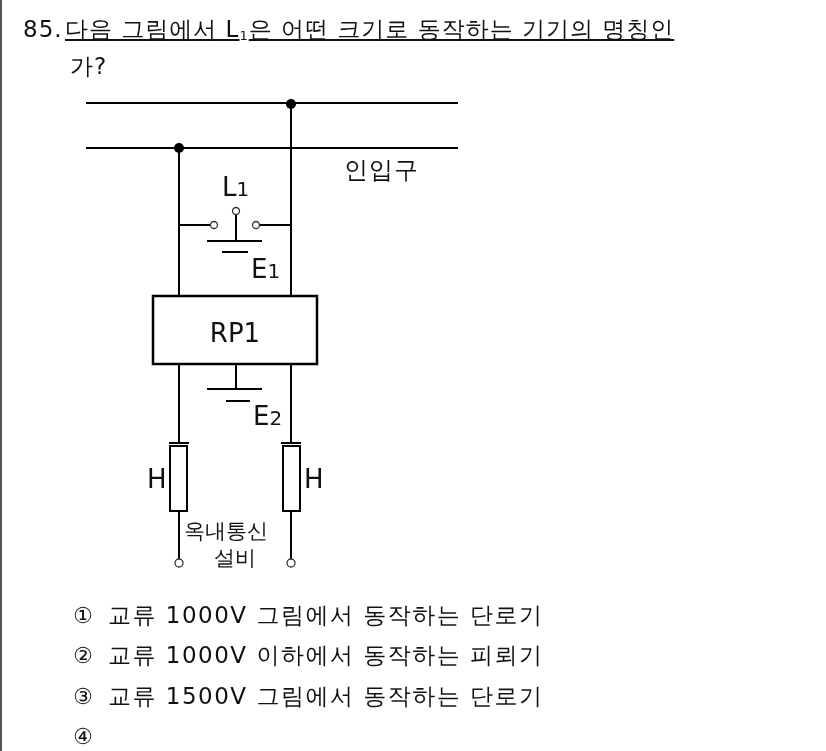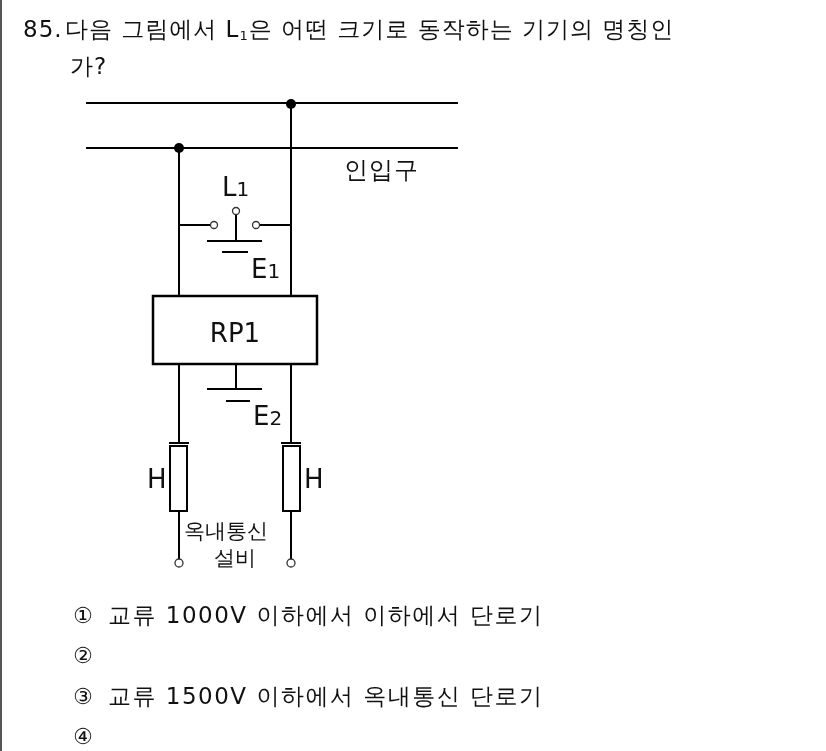--- a/index.html
+++ b/index.html
@@ -3,21 +3,21 @@
 <meta charset="utf-8">
 <style>
   html, body { margin:0; padding:0; background:#ffffff; }
   body { width:826px; height:751px; position:relative; overflow:hidden;
          font-family:"DejaVu Sans","Liberation Sans",sans-serif; color:#111; }
   .frame { position:absolute; left:0; top:0; width:826px; height:751px;
            border-left:2px solid #555; box-sizing:border-box; }
   .question { position:absolute; left:23px; top:14px; width:770px;
               font-size:23px; line-height:31px; letter-spacing:1px; }
   .question .num { display:inline-block; width:42px; }
-  .question .line1 { white-space:nowrap; }
+  .question .line1 { white-space:nowrap;text-decoration:underline; }
   .question .line2 { padding-left:47px; }
   .question sub { font-size:13px; vertical-align:-3px; }
   .diagram { position:absolute; left:0; top:0; width:826px; height:600px; }
   .diagram text { font-family:"DejaVu Sans","Liberation Sans",sans-serif; fill:#111; }
   .choices { position:absolute; left:73px; top:595px; }
   .choice { height:40.5px; display:flex; align-items:center; font-size:23px;
             letter-spacing:1.5px; white-space:nowrap; }
   .choice .mark { display:inline-block; width:35px; font-size:22px; }
 </style>
 </head>
@@ -84,25 +84,26 @@
   <text x="253" y="425" font-size="26"><tspan>E</tspan><tspan font-size="20">2</tspan></text>
   <text x="147" y="488" font-size="26">H</text>
   <text x="304" y="488" font-size="26">H</text>
   <text x="184" y="538" font-size="21">옥내통신</text>
   <text x="214" y="565" font-size="21">설비</text>
 </svg>
 
 <div class="choices">
   <div class="choice">
     <span class="mark">①</span>
-    <span>교류 1000V 이하에서 이하에서 단로기</span>
+    <span>교류 1000V 그림에서 동작하는 단로기</span>
   </div>
   <div class="choice">
     <span class="mark">②</span>
+    <span>교류 1000V 이하에서 동작하는 피뢰기</span>
   </div>
   <div class="choice">
     <span class="mark">③</span>
-    <span>교류 1500V 이하에서 옥내통신 단로기</span>
+    <span>교류 1500V 그림에서 동작하는 단로기</span>
   </div>
   <div class="choice">
     <span class="mark">④</span>
   </div>
 </div>
 
 </body></html>

